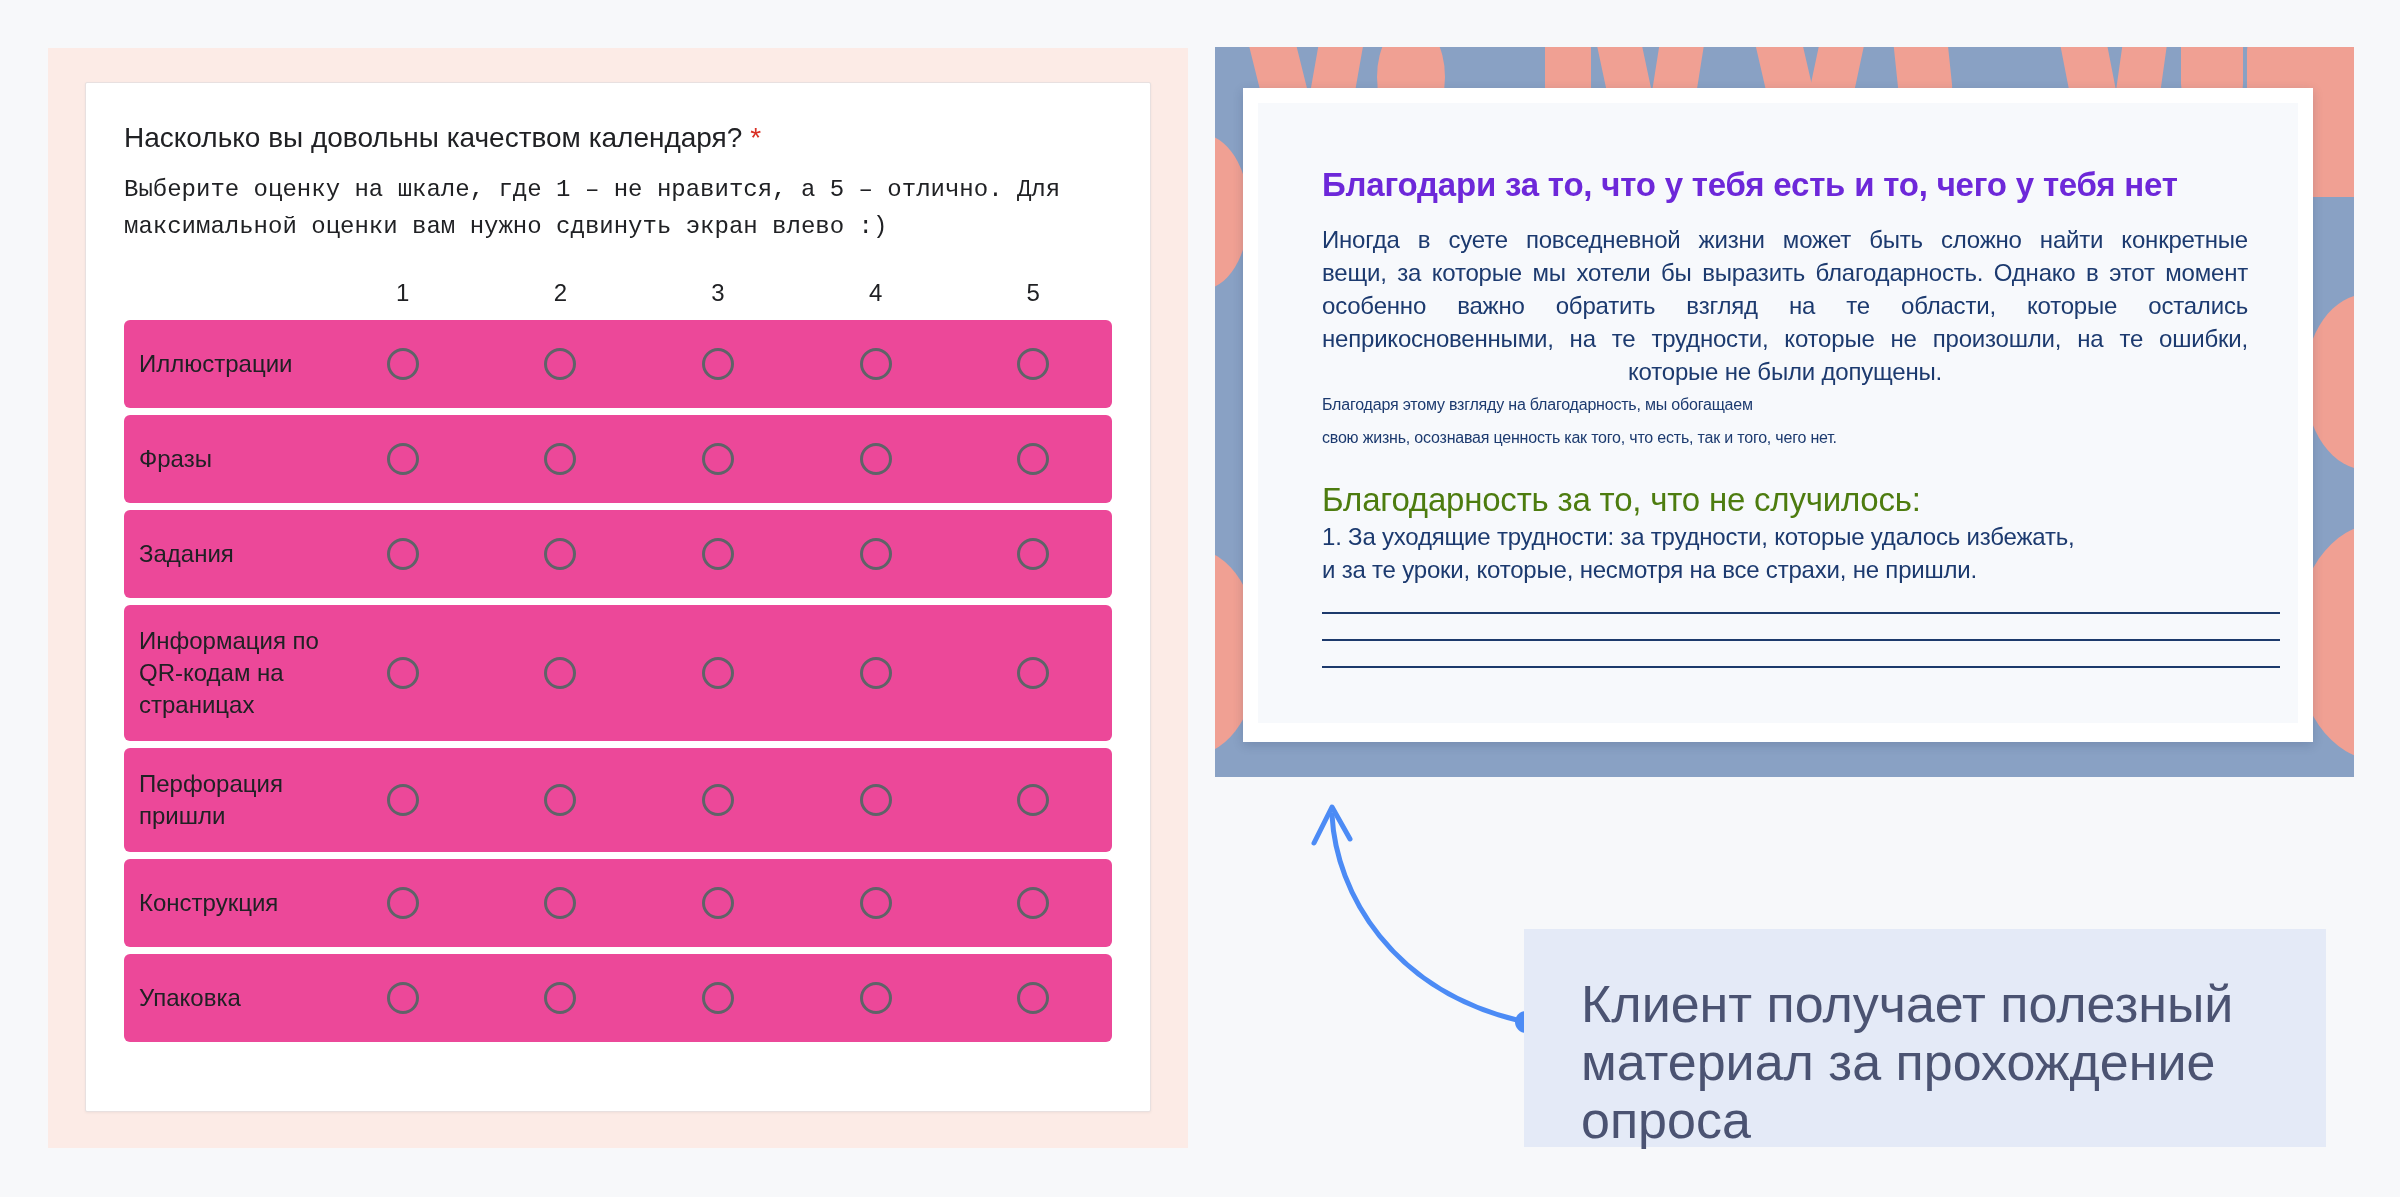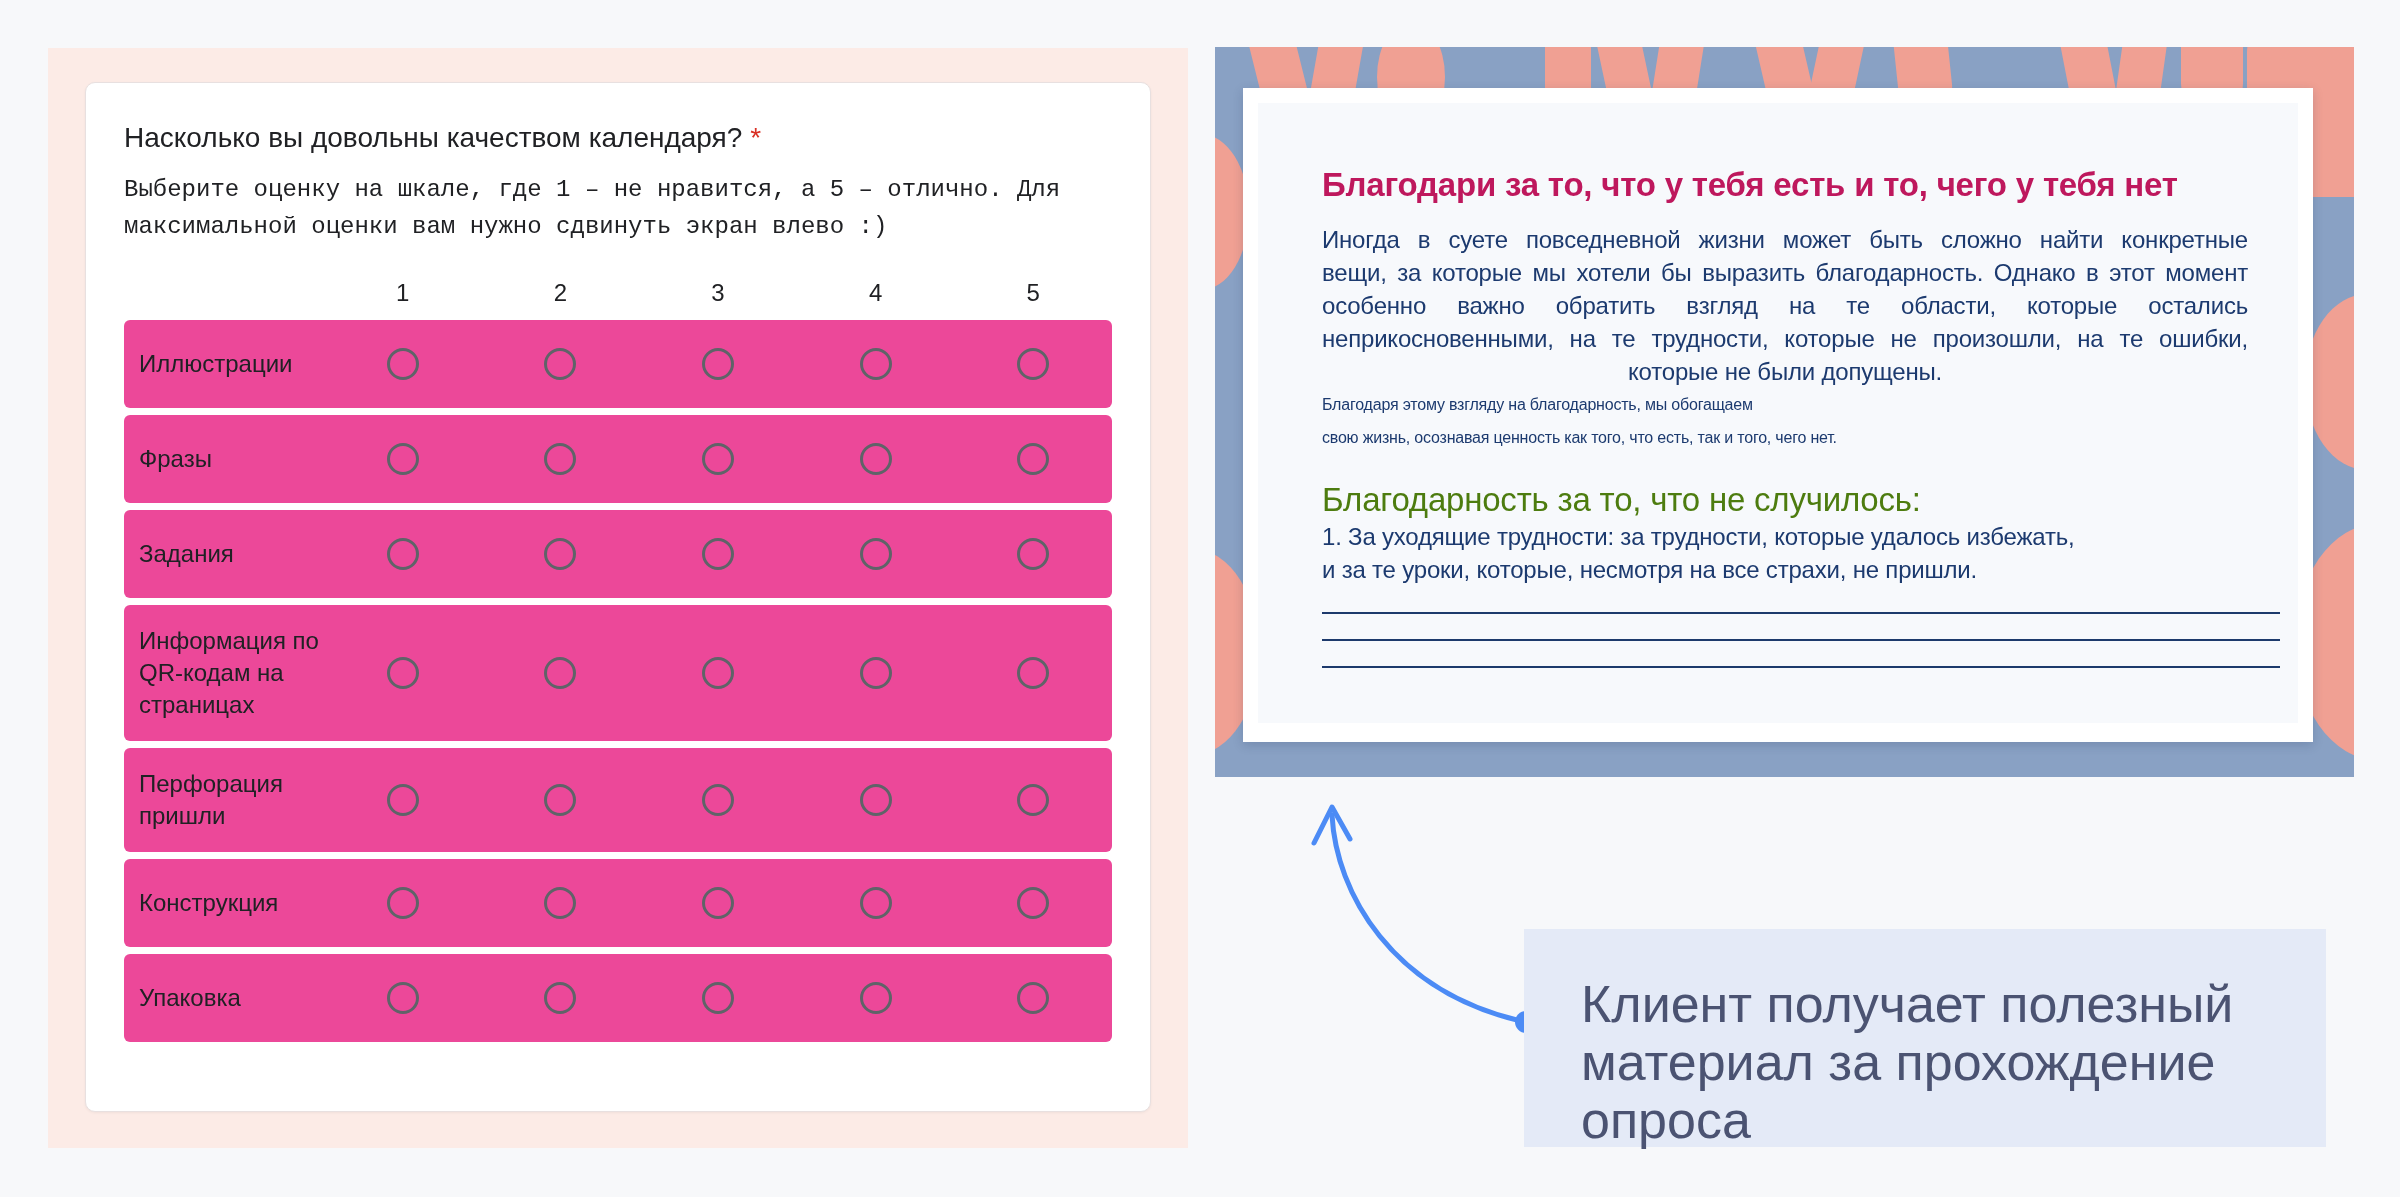--- a/index.html
+++ b/index.html
@@ -8,21 +8,21 @@
     background:#f7f8fa;
     font-family:"Liberation Sans","DejaVu Sans",sans-serif;
   }
   
   .survey-panel{
     position:absolute;left:48px;top:48px;width:1140px;height:1100px;
     background:#fcebe6;
   }
   .survey-card{
     position:absolute;left:37px;top:34px;width:1066px;height:1030px;
-    background:#ffffff;border:1px solid #e8e0e0;border-radius:10px;
+    background:#ffffff;border:1px solid #e8e0e0;border-radius:2px;
     box-shadow:0 1px 3px rgba(0,0,0,.05);
     box-sizing:border-box;padding:36px 38px 0 38px;
   }
   .q-title{font-size:28px;line-height:38px;color:#202124;}
   .q-required{color:#d93025;margin-left:8px;}
   .q-desc{font-size:24px;line-height:37px;color:#202124;margin-top:14px;font-family:Liberation Mono, monospace;}
   .g-head{display:flex;margin-top:28px;height:40px;align-items:center;}
   .g-head-spacer{width:200px;}
   .g-head-cell{flex:1;text-align:center;font-size:24px;color:#202124;}
   .g-row{
@@ -47,21 +47,21 @@
   .handout-card{
     position:absolute;left:28px;top:41px;width:1070px;height:654px;
     background:#ffffff;box-shadow:0 3px 10px rgba(20,40,80,.18);
   }
   .handout-inner{
     position:absolute;left:15px;top:15px;width:1040px;height:620px;
     background:#f7f9fc;box-sizing:border-box;
     padding:62px 50px 0 64px;
     color:#1c3a6f;letter-spacing:-0.2px;
   }
-  .h-title{font-size:33px;line-height:40px;font-weight:bold;color:#be185d;}
+  .h-title{font-size:33px;line-height:40px;font-weight:bold;color:#6d28d9;}
   .h-para1{margin-top:18px;font-size:24px;}
   .h-para1 .jline{line-height:33px;text-align:justify;text-align-last:justify;}
   .h-para1 .jline-last{line-height:33px;text-align:center;}
   .h-para2{font-size:16px;line-height:33px;}
   .h-section{margin-top:26px;font-size:33px;line-height:40px;font-weight:normal;color:#4d7c0f;}
   .h-item{font-size:24px;line-height:33px;}
   .ans-lines{margin-top:26px;width:958px;}
   .ans-line{border-top:2px solid #1d3a6c;height:0;margin-bottom:25px;}
   
   .callout{

